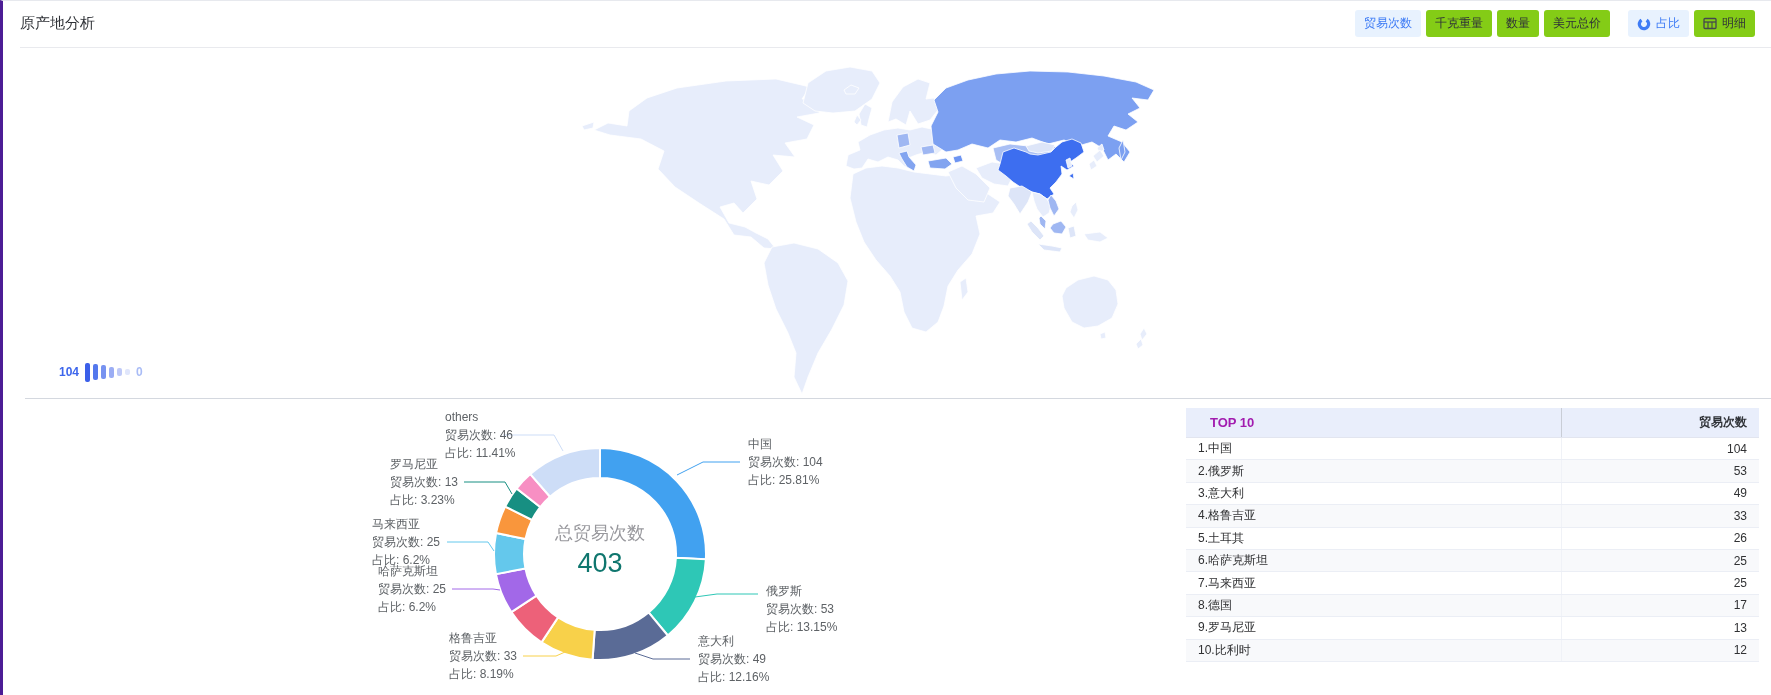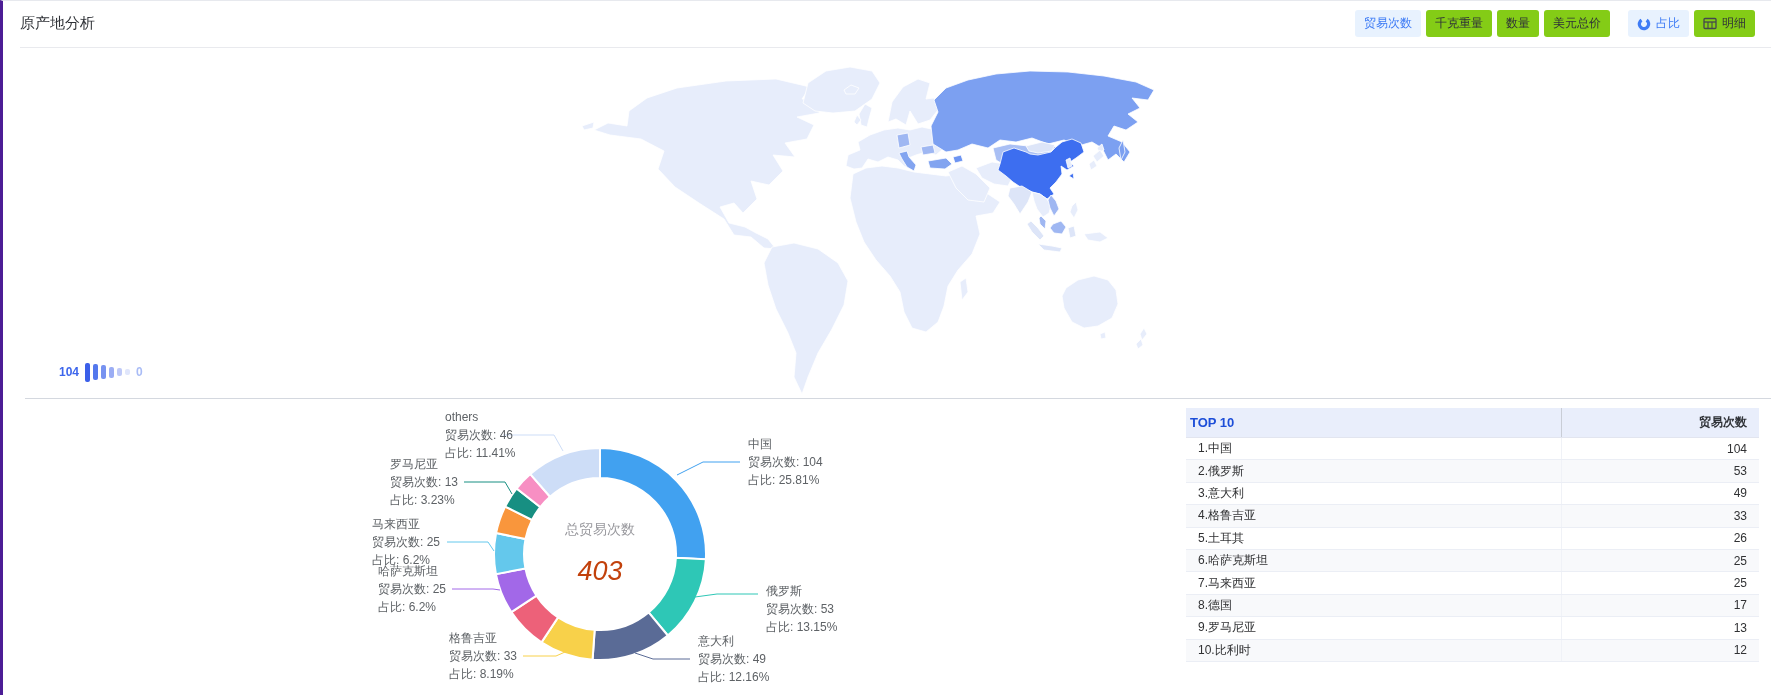--- a/index.html
+++ b/index.html
@@ -41,27 +41,27 @@
   .vb3{height:14px;background:#7792F0;} .vb4{height:11px;background:#9BADF4;}
   .vb5{height:8px;background:#BFC9F7;}  .vb6{height:6px;background:#E0E6FB;}
   .section-divider { position:absolute; left:22px; right:0; top:397px;
     border-top:1px solid #D4D8DF; }
   
   .donut-box { position:absolute; left:0; top:395px; width:900px; height:300px; }
   .donut-box svg { position:absolute; left:0; top:0; }
   .slice-label { position:absolute; font-size:12px; line-height:18px;
     color:#5E6266; white-space:nowrap; }
   .donut-center { position:absolute; left:517px; top:125px; width:160px; text-align:center; }
-  .donut-center .l1 { font-size:14px; color:#98989D; }
-  .donut-center .l2 { font-size:27px; color:#c2410c; margin-top:17px;font-style:italic; }
+  .donut-center .l1 { font-size:18px; color:#98989D; }
+  .donut-center .l2 { font-size:27px; color:#0f766e; margin-top:3px; }
   
   .top-table { position:absolute; left:1183px; top:407px; width:573px; font-size:12px; }
   .t-head { display:flex; height:30px; background:#E9EEFB; align-items:center;
     border-bottom:1px solid #E2E5EF; }
-  .t-head .c1 { width:375px; padding-left:4px; font-weight:700; font-size:13px; color:#1d4ed8; }
+  .t-head .c1 { width:375px; padding-left:24px; font-weight:700; font-size:13px; color:#a21caf; }
   .t-head .c2 { width:198px; padding-right:12px; text-align:right; font-weight:600;
     color:#2F3237; border-left:1px solid #C9CDD6; height:100%;
     display:flex; align-items:center; justify-content:flex-end; }
   .t-row { display:flex; height:22.4px; align-items:center;
     border-bottom:1px solid #EBEEF5; background:#fff; color:#303133; }
   .t-row:nth-child(even) { background:#F8F9FB; }
   .t-row .c1 { width:375px; padding-left:12px; }
   .t-row .c2 { width:198px; padding-right:12px; text-align:right;
     border-left:1px solid #F0F2F7; height:100%; display:flex;
     align-items:center; justify-content:flex-end; }

